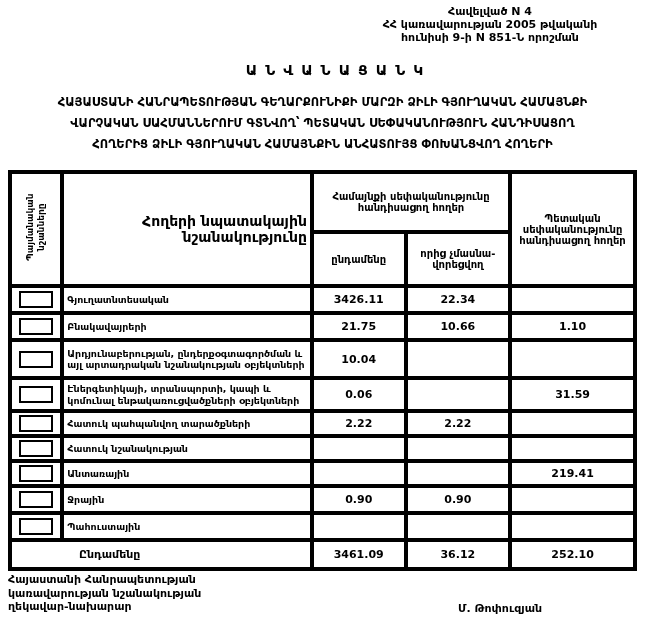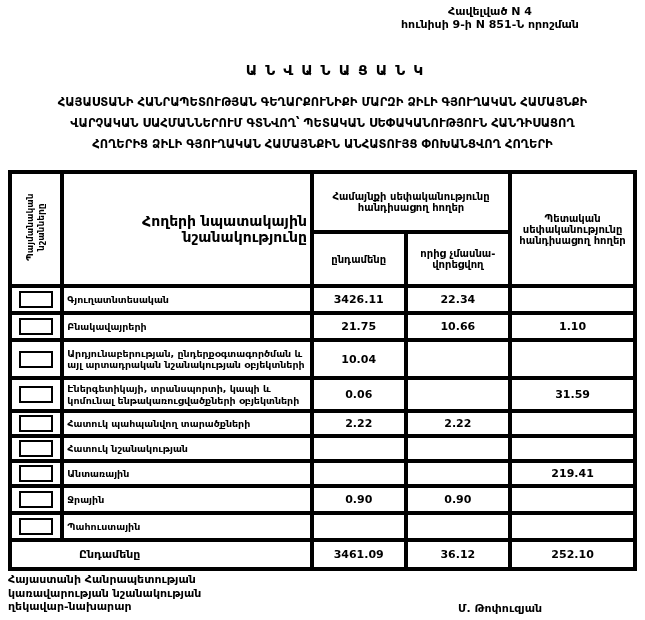--- a/index.html
+++ b/index.html
@@ -49,20 +49,21 @@
   #footer-left{position:absolute;top:573px;left:8px;font-size:11px;line-height:13.5px;}
   #signature{position:absolute;top:602px;left:458px;font-size:11px;}
 </style>
 </head>
 <body>
 
 <div id="page">
 
   <div id="note">
     <div>Հավելված N 4</div>
+    <div>ՀՀ կառավարության 2005 թվականի</div>
     <div>հունիսի 9-ի N 851-Ն որոշման</div>
   </div>
 
   <div id="title">ԱՆՎԱՆԱՑԱՆԿ</div>
 
   <div id="subtitle">
     <div>ՀԱՅԱՍՏԱՆԻ ՀԱՆՐԱՊԵՏՈՒԹՅԱՆ ԳԵՂԱՐՔՈՒՆԻՔԻ ՄԱՐԶԻ ՁԻԼԻ ԳՅՈՒՂԱԿԱՆ ՀԱՄԱՅՆՔԻ</div>
     <div>ՎԱՐՉԱԿԱՆ ՍԱՀՄԱՆՆԵՐՈՒՄ ԳՏՆՎՈՂ՝ ՊԵՏԱԿԱՆ ՍԵՓԱԿԱՆՈՒԹՅՈՒՆ ՀԱՆԴԻՍԱՑՈՂ</div>
     <div>ՀՈՂԵՐԻՑ ՁԻԼԻ ԳՅՈՒՂԱԿԱՆ ՀԱՄԱՅՆՔԻՆ ԱՆՀԱՏՈՒՅՑ ՓՈԽԱՆՑՎՈՂ ՀՈՂԵՐԻ</div>
   </div>

